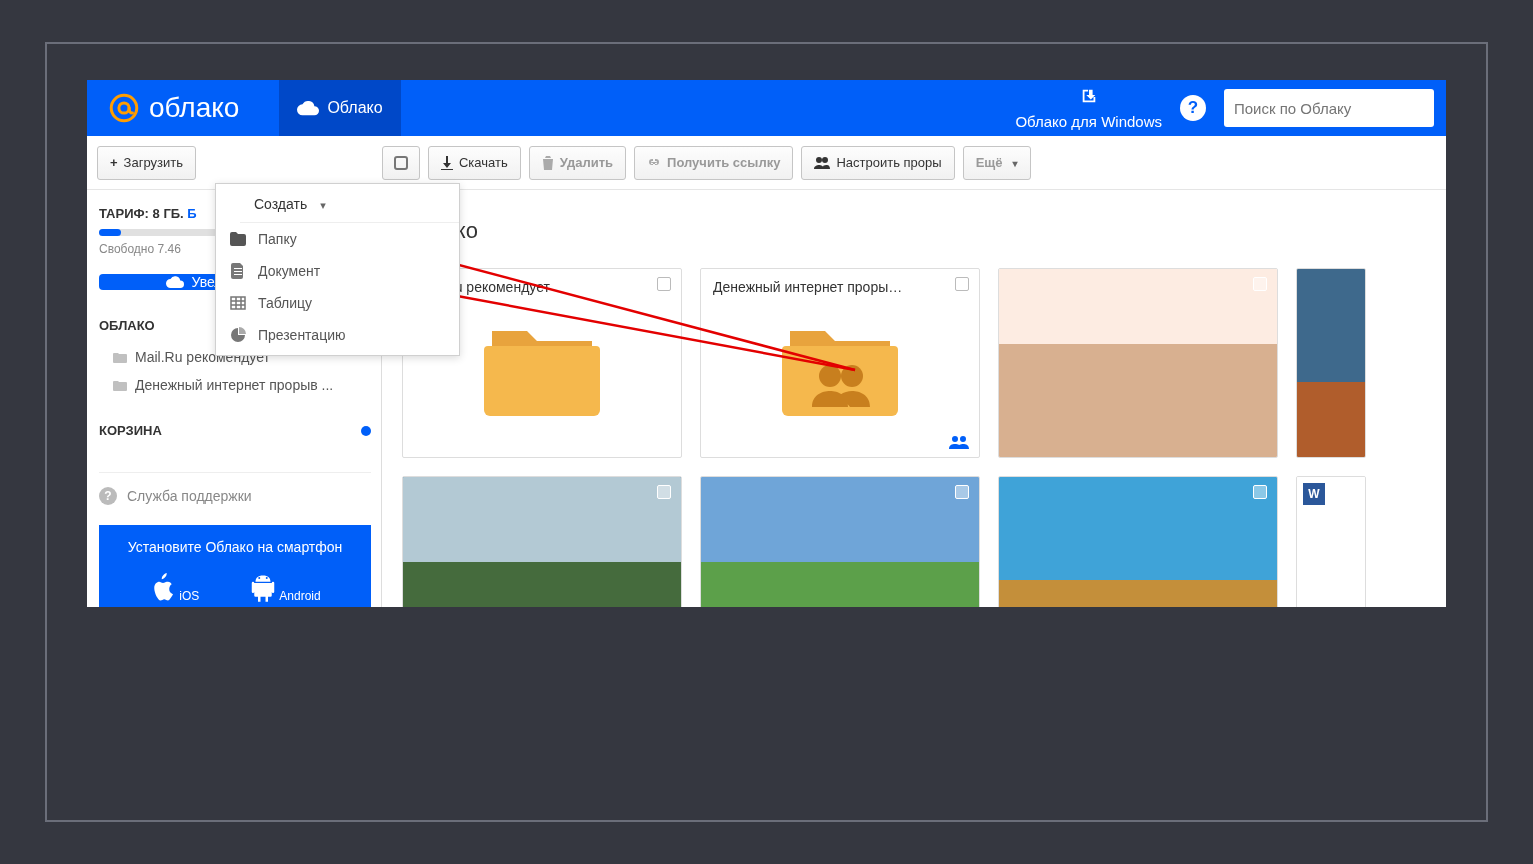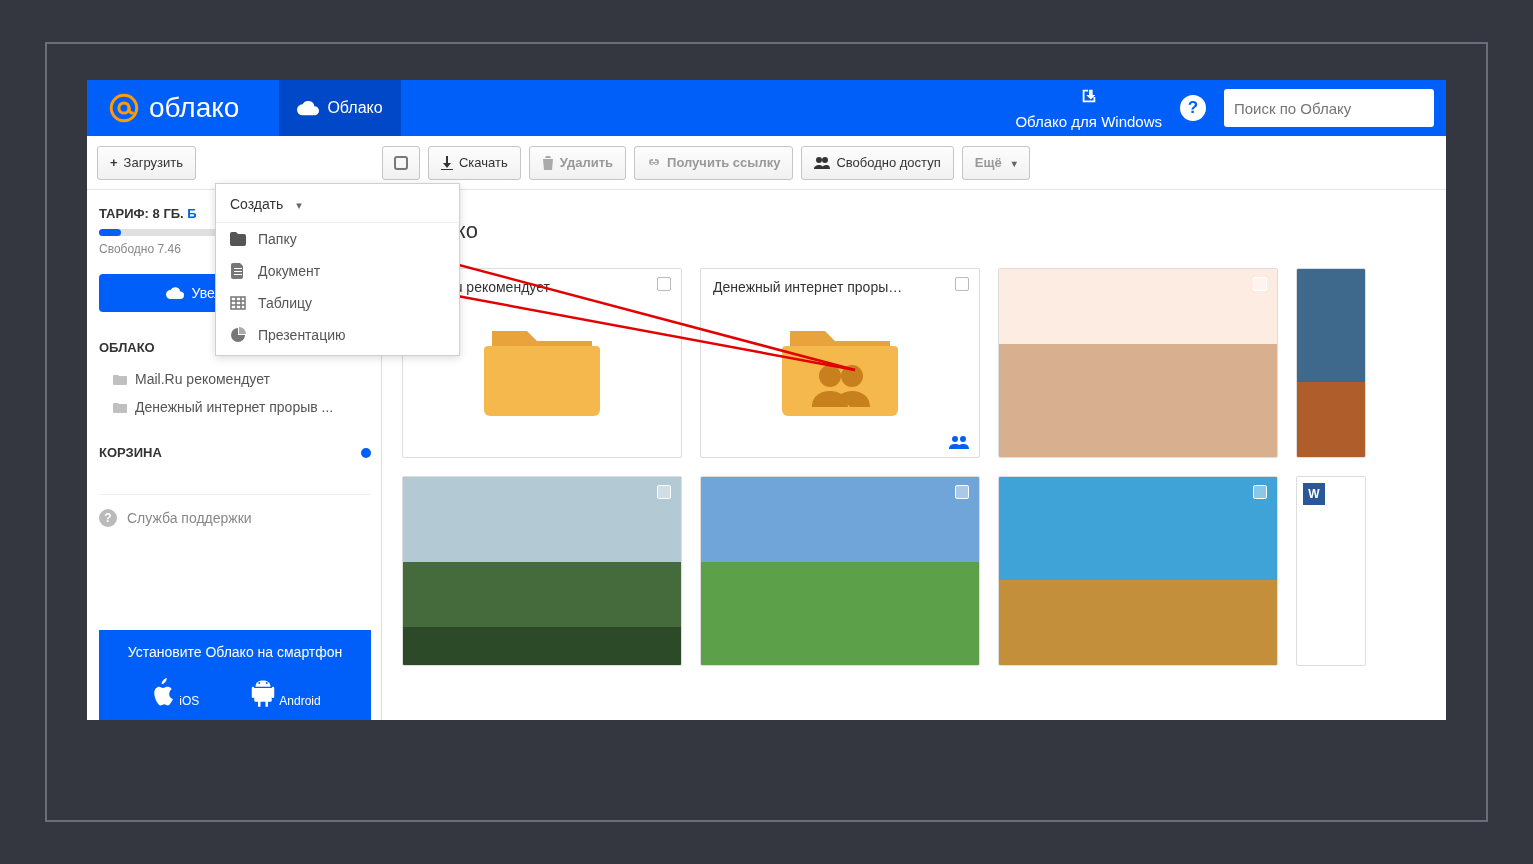--- a/index.html
+++ b/index.html
@@ -13,21 +13,21 @@
     padding: 42px 45px;
   }
   .outer-frame {
     border: 2px solid #6b6e7a;
     padding: 36px 40px;
     height: 780px;
     background: #353740;
   }
   .app {
     background: #fff;
-    height: 640px;
+    height: 527px;
     overflow: hidden;
     position: relative;
   }
   
   .navbar {
     background: #005ff9;
     height: 56px;
     display: flex;
     align-items: stretch;
     color: #fff;
@@ -114,20 +114,21 @@
     border: 1px solid #d0d0d0;
     box-shadow: 0 2px 8px rgba(0,0,0,0.15);
     z-index: 50;
     padding: 4px 0;
   }
   .dd-head {
     padding: 8px 14px 10px;
     font-size: 14px; color: #333;
     display: flex; align-items: center; gap:13px;
     border-bottom: 1px solid #eee;
+    margin-left: 24px;
   }
   .dd-head .caret::after { content:"▾"; font-size:11px; color:#666; }
   .dd-item {
     padding: 8px 14px;
     display: flex; align-items: center; gap: 12px;
     cursor: pointer;
     color: #555;
   }
   .dd-item svg { width:16px; height:16px; flex-shrink:0; }
   
@@ -293,21 +294,21 @@
     <div class="tbtn disabled">
       <svg width="14" height="14" viewBox="0 0 14 14">
             <path fill="#aaa" d="M5 3a3 3 0 0 0 0 6h1V7H5a1 1 0 0 1 0-2h1V3zm4 0H8v2h1a1 1 0 0 1 0 2H8v2h1a3 3 0 0 0 0-6zM4 6h6v2H4z"></path>
           </svg>
       <span>Получить ссылку</span>
     </div>
     <div class="tbtn">
       <svg width="16" height="12" viewBox="0 0 16 12">
             <path fill="#333" d="M5 6a3 3 0 1 0-3-3 3 3 0 0 0 3 3zm6 0a3 3 0 1 0-3-3 3 3 0 0 0 3 3zM0 12c0-3 3-4 5-4s5 1 5 4zm9-3c1-1 3-1 4-1 2 0 3 2 3 4h-6"></path>
           </svg>
-      <span>Свободно доступ</span>
+      <span>Настроить проры</span>
     </div>
     <div class="tbtn disabled">
       <span>Ещё</span>
       <span class="caret"></span>
     </div>
   </div>
 
   <div class="dropdown">
     <div class="dd-head">
       <span>Создать</span>

